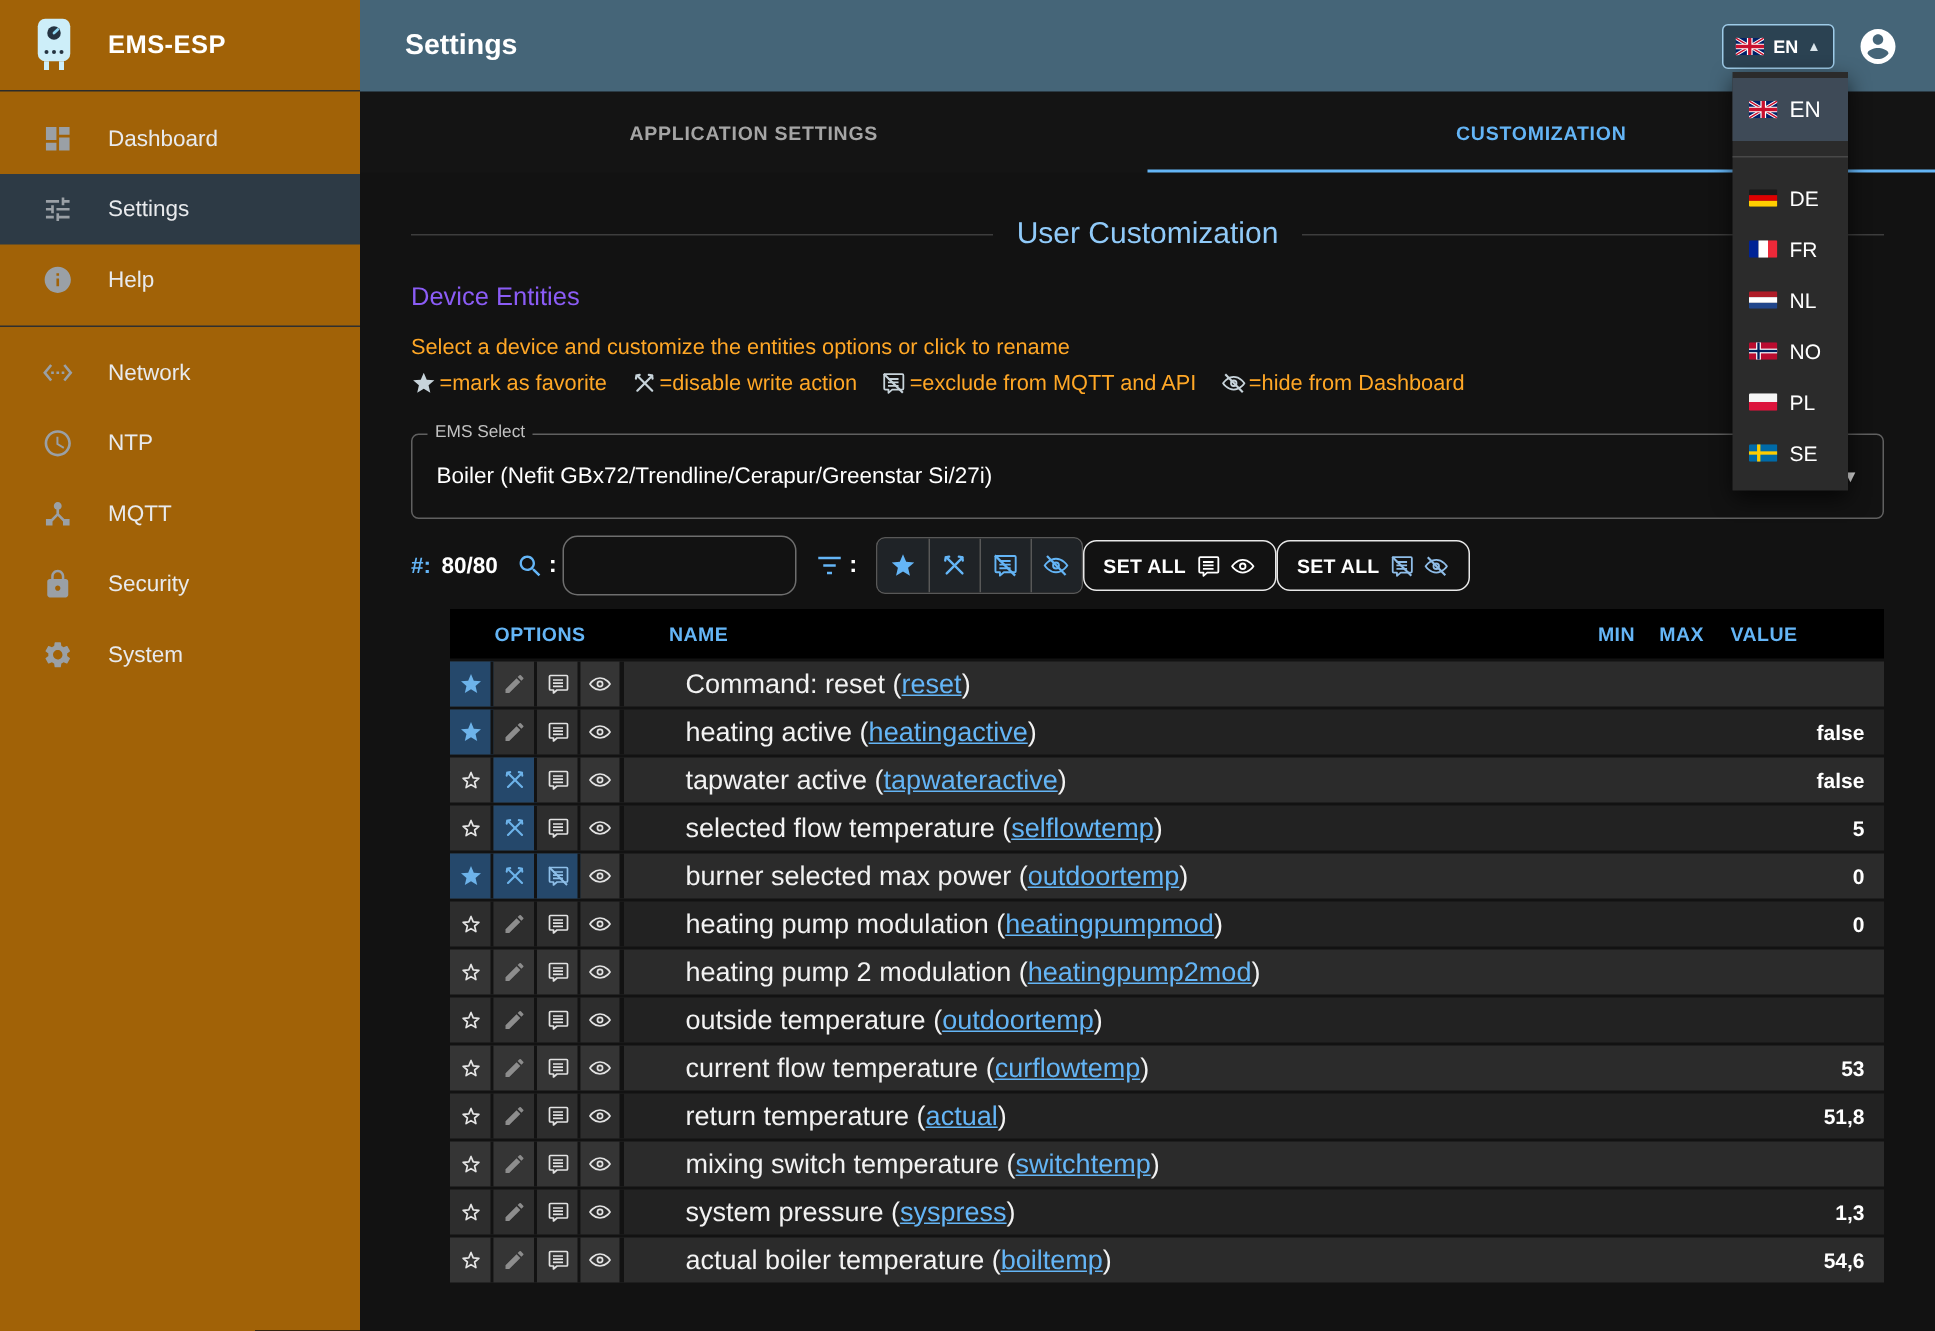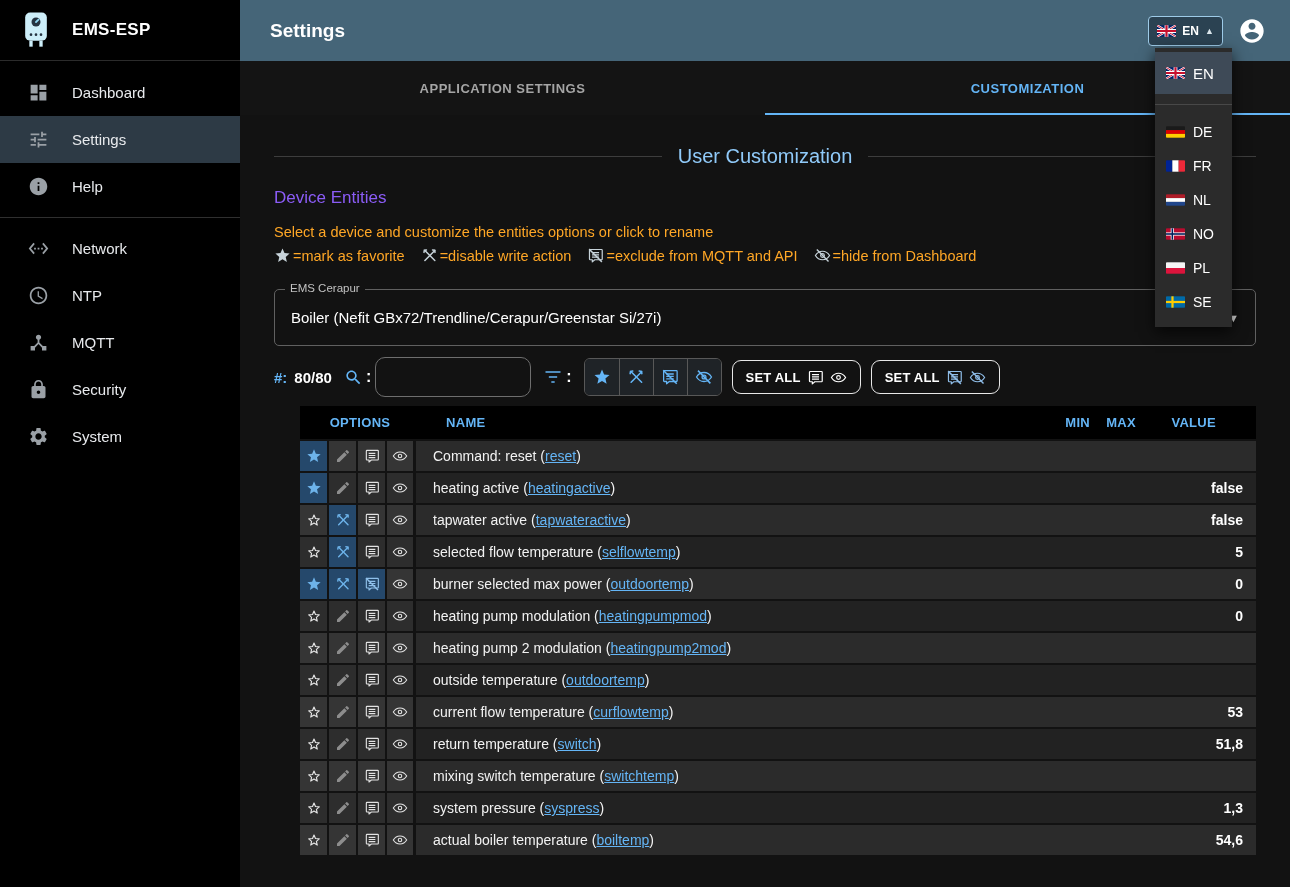--- a/index.html
+++ b/index.html
@@ -6,21 +6,21 @@
   html,body { width:1290px; height:887px; }
   body {
     position:relative; overflow:hidden;
     background:#121212; color:#eee;
     font-family:"Liberation Sans", sans-serif;
     --accent:#64b5f6; --appbar:#456578; --orange:#ffa726; --title_blue:#90caf9;
   }
   svg.ic { display:block; }
 
   
-  .sidebar { position:absolute; left:0; top:0; width:240px; height:100%; background:#000000; z-index:5; }
+  .sidebar { position:absolute; left:0; top:0; width:240px; height:100%; background:#a16207; z-index:5; }
   .sidebar-header { height:61px; display:flex; align-items:center; padding:0 16px; border-bottom:1px solid #2b2b2b; }
   .logo { width:40px; height:40px; }
   .app-name { margin-left:16px; font-size:17px; font-weight:700; color:#fff; letter-spacing:.3px; }
   .nav { padding-top:8px; }
   .nav-item { height:47px; display:flex; align-items:center; padding-left:28px; cursor:pointer; }
   .nav-item.active { background:#2d3a45; }
   .nav-icon { width:21px; height:21px; color:#9aa0a6; flex:none; }
   .nav-label { margin-left:23px; font-size:15px; color:#e8eaed; }
   .nav-divider { height:1px; background:#2f2f2f; margin:7px 0; }
 
@@ -75,48 +75,48 @@
   .tool-colon { color:#fff; font-weight:700; margin:0 4px 0 3px; }
   .search-icon { width:19px; height:19px; color:var(--accent); margin-left:12px; }
   .search-input { width:156px; height:40px; background:transparent; border:1px solid #6e6e6e; border-radius:10px;
                   color:#fff; font-size:14px; padding:0 12px; outline:none; font-family:inherit; }
   .filter-icon { width:20px; height:20px; color:var(--accent); margin-left:12px; }
   .toggle-group { margin-left:8px; display:flex; border:1px solid #585858; border-radius:6px; overflow:hidden; }
   .toggle-btn { width:34px; height:36px; display:flex; align-items:center; justify-content:center;
                 background:#1f2327; border:none; border-left:1px solid #585858; cursor:pointer; }
   .toggle-btn:first-child { border-left:none; }
   .toggle-btn .ic { width:18px; height:18px; color:var(--accent); }
-  .setall-btn { margin-left:10px; height:34px; display:flex; align-items:center; gap:6px; padding:0 13px;
+  .setall-btn { height:34px; display:flex; align-items:center; gap:6px; padding:0 13px;
                 background:transparent; border:1.5px solid #e8e8e8; border-radius:9px; color:#fff;
                 font-weight:700; font-size:13px; letter-spacing:.2px; cursor:pointer; font-family:inherit; }
   .setall-btn .ic { width:17px; height:17px; }
   .setall-btn.blue .ic { color:#8fbde8; }
 
   
   .etable { margin-top:8px;margin-left:26px; }
   .thead { display:flex; height:33px; align-items:center; background:#000; color:var(--accent);
            font-size:13px; font-weight:700; letter-spacing:.3px; }
   .th-options { width:120px; text-align:center; }
   .th-name { flex:1; padding-left:26px; }
   .th-min, .th-max { width:46px; text-align:right; }
-  .th-value { width:120px; text-align:right; padding-right:40px; }
+  .th-value { width:120px; text-align:center; padding-right:40px; }
   .rows { }
   .row { display:flex; height:30px; margin-top:2px; align-items:stretch; }
   .row:nth-child(odd) { background:#2b2b2b; }
   .row:nth-child(even) { background:#222; }
   .opt-cell { width:29px; flex:none; display:flex; align-items:center; justify-content:center;
               background:rgba(255,255,255,.05); border-right:2px solid #121212; cursor:pointer; }
   .opt-cell:nth-child(4) { border-right:3px solid #121212; }
   .opt-cell.on { background:#25486b; }
   .opt-cell .ic { width:16px; height:16px; }
   .ic-fav-on { color:#6db3ea; } .ic-fav-off { color:#e6e6e6; }
   .ic-pencil { color:#8d8d8d; } .ic-tools-on { color:#6db3ea; }
   .ic-chat { color:#e2e2e2; } .ic-chat-on { color:#8fc0ea; }
   .ic-eye { color:#e2e2e2; }
-  .name-cell { flex:1; display:flex; align-items:center; padding-left:17px; font-size:14px; color:#f2f2f2;
+  .name-cell { flex:1; display:flex; align-items:center; padding-left:41px; font-size:18px; color:#f2f2f2;
                white-space:pre; cursor:pointer; }
   .entity-link { color:var(--accent); text-decoration:underline; cursor:pointer; }
   .min-cell, .max-cell { width:46px; flex:none; }
   .value-cell { width:120px; flex:none; display:flex; align-items:center; justify-content:flex-end;
                 padding-right:13px; color:#fff; font-weight:700; font-size:14px; }
 </style>
 </head>
 <body style="--accent: #64b5f6; --appbar: #456578; --orange: #ffa726; --title_blue: #90caf9;">
 
 <svg width="0" height="0" style="position:absolute" aria-hidden="true">
@@ -395,21 +395,21 @@
   </span>
       <span class="legend-item">
     <svg class="legend-icon ic">
           <use href="#i-eye-off"></use>
         </svg>
     <span class="legend-text">=hide from Dashboard</span>
   </span>
     </div>
 
   <div class="select-field">
-    <span class="select-label">EMS Cerapur</span>
+    <span class="select-label">EMS Select</span>
     <span class="select-value">Boiler (Nefit GBx72/Trendline/Cerapur/Greenstar Si/27i)</span>
     <span class="select-caret">▼</span>
   </div>
 
   <div class="toolbar">
     <span class="count-label">#:</span>
     <span class="count-value">80/80</span>
     <svg class="search-icon ic">
         <use href="#i-search"></use>
       </svg>
@@ -718,21 +718,21 @@
     <span class="opt-cell mqtt">
             <svg class="ic ic-chat">
               <use href="#i-comment"></use>
             </svg>
           </span>
     <span class="opt-cell vis">
             <svg class="ic ic-eye">
               <use href="#i-eye"></use>
             </svg>
           </span>
-    <span class="name-cell"><span class="nm">return temperature</span><span class="paren"> (</span><a class="entity-link">switch</a><span class="paren">)</span></span>
+    <span class="name-cell"><span class="nm">return temperature</span><span class="paren"> (</span><a class="entity-link">actual</a><span class="paren">)</span></span>
     <span class="min-cell"></span>
     <span class="max-cell"></span>
     <span class="value-cell">51,8</span>
   </div>
         <div class="row">
     <span class="opt-cell fav">
             <svg class="ic ic-fav-off">
               <use href="#i-star-o"></use>
             </svg>
           </span>

